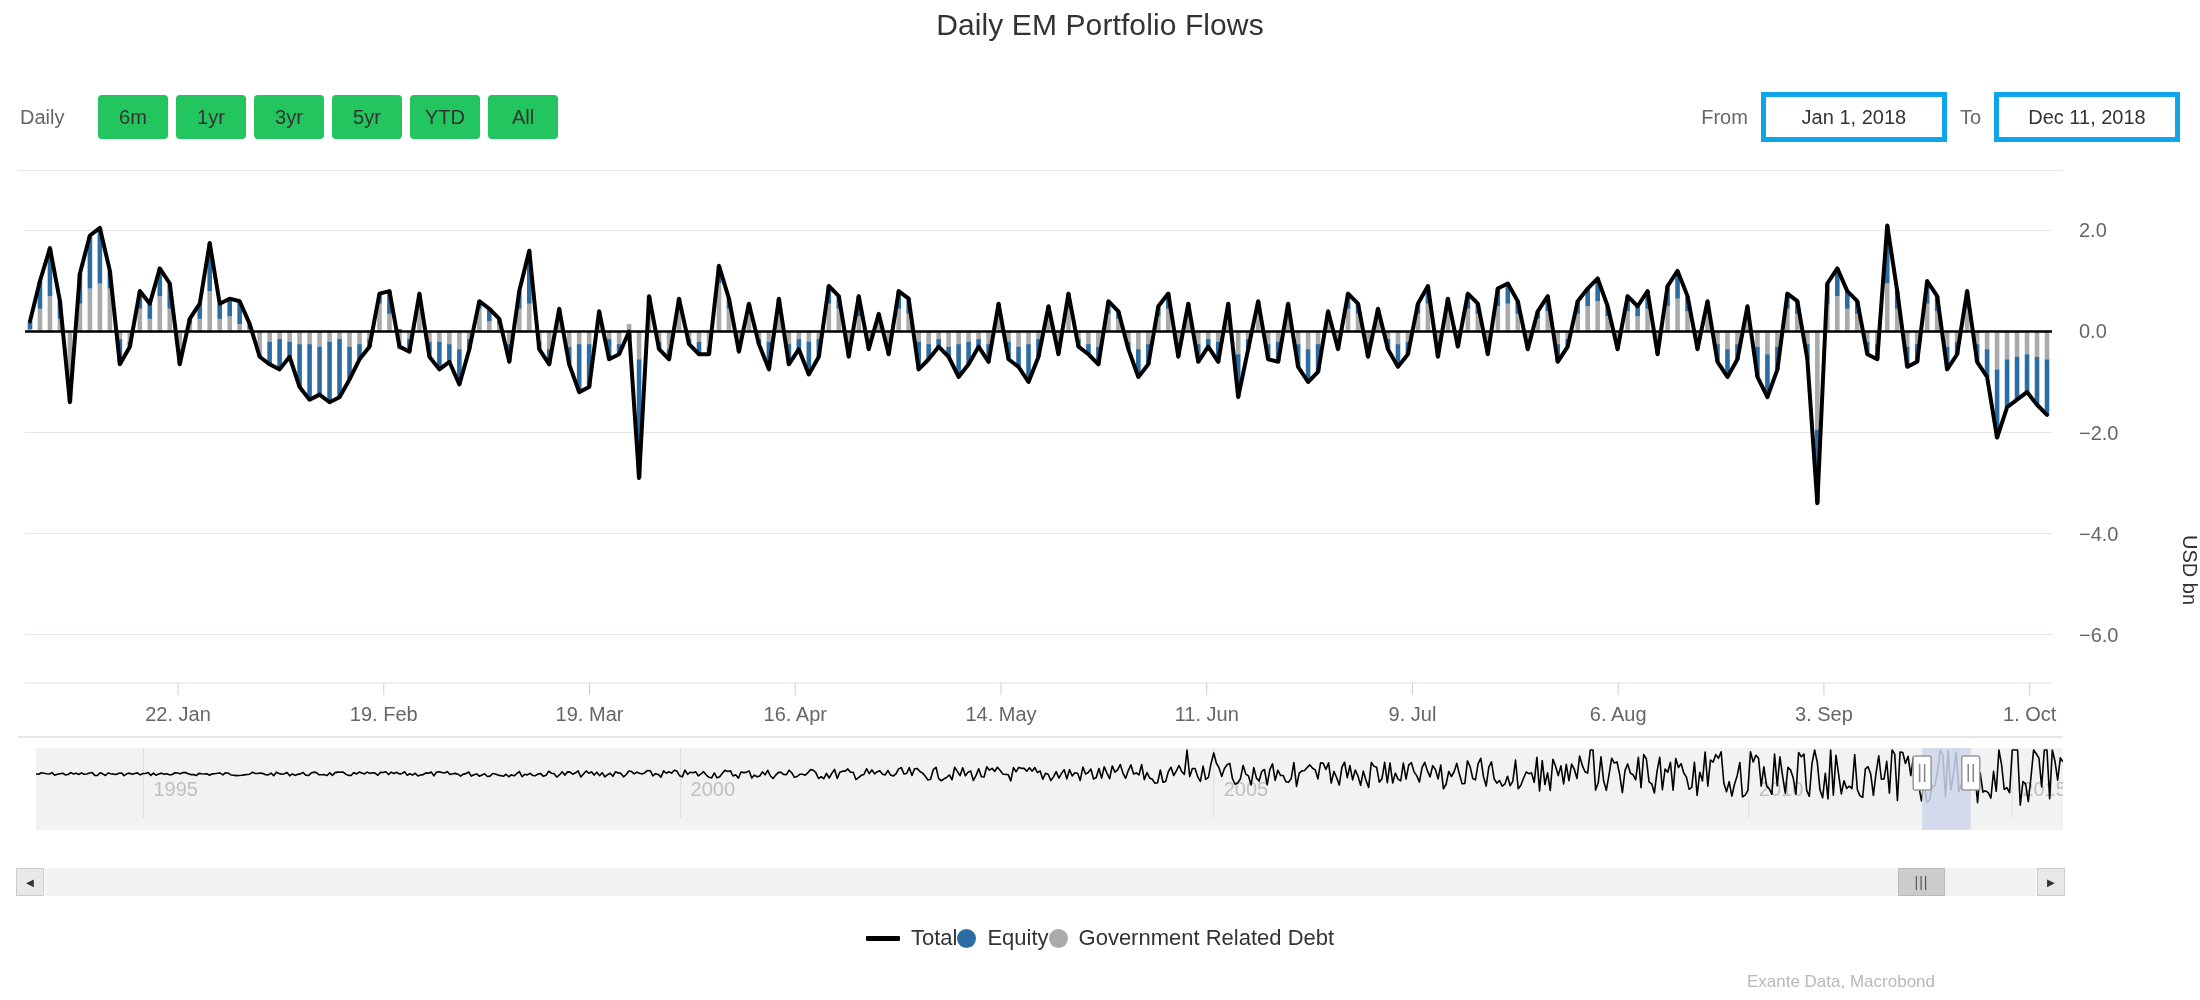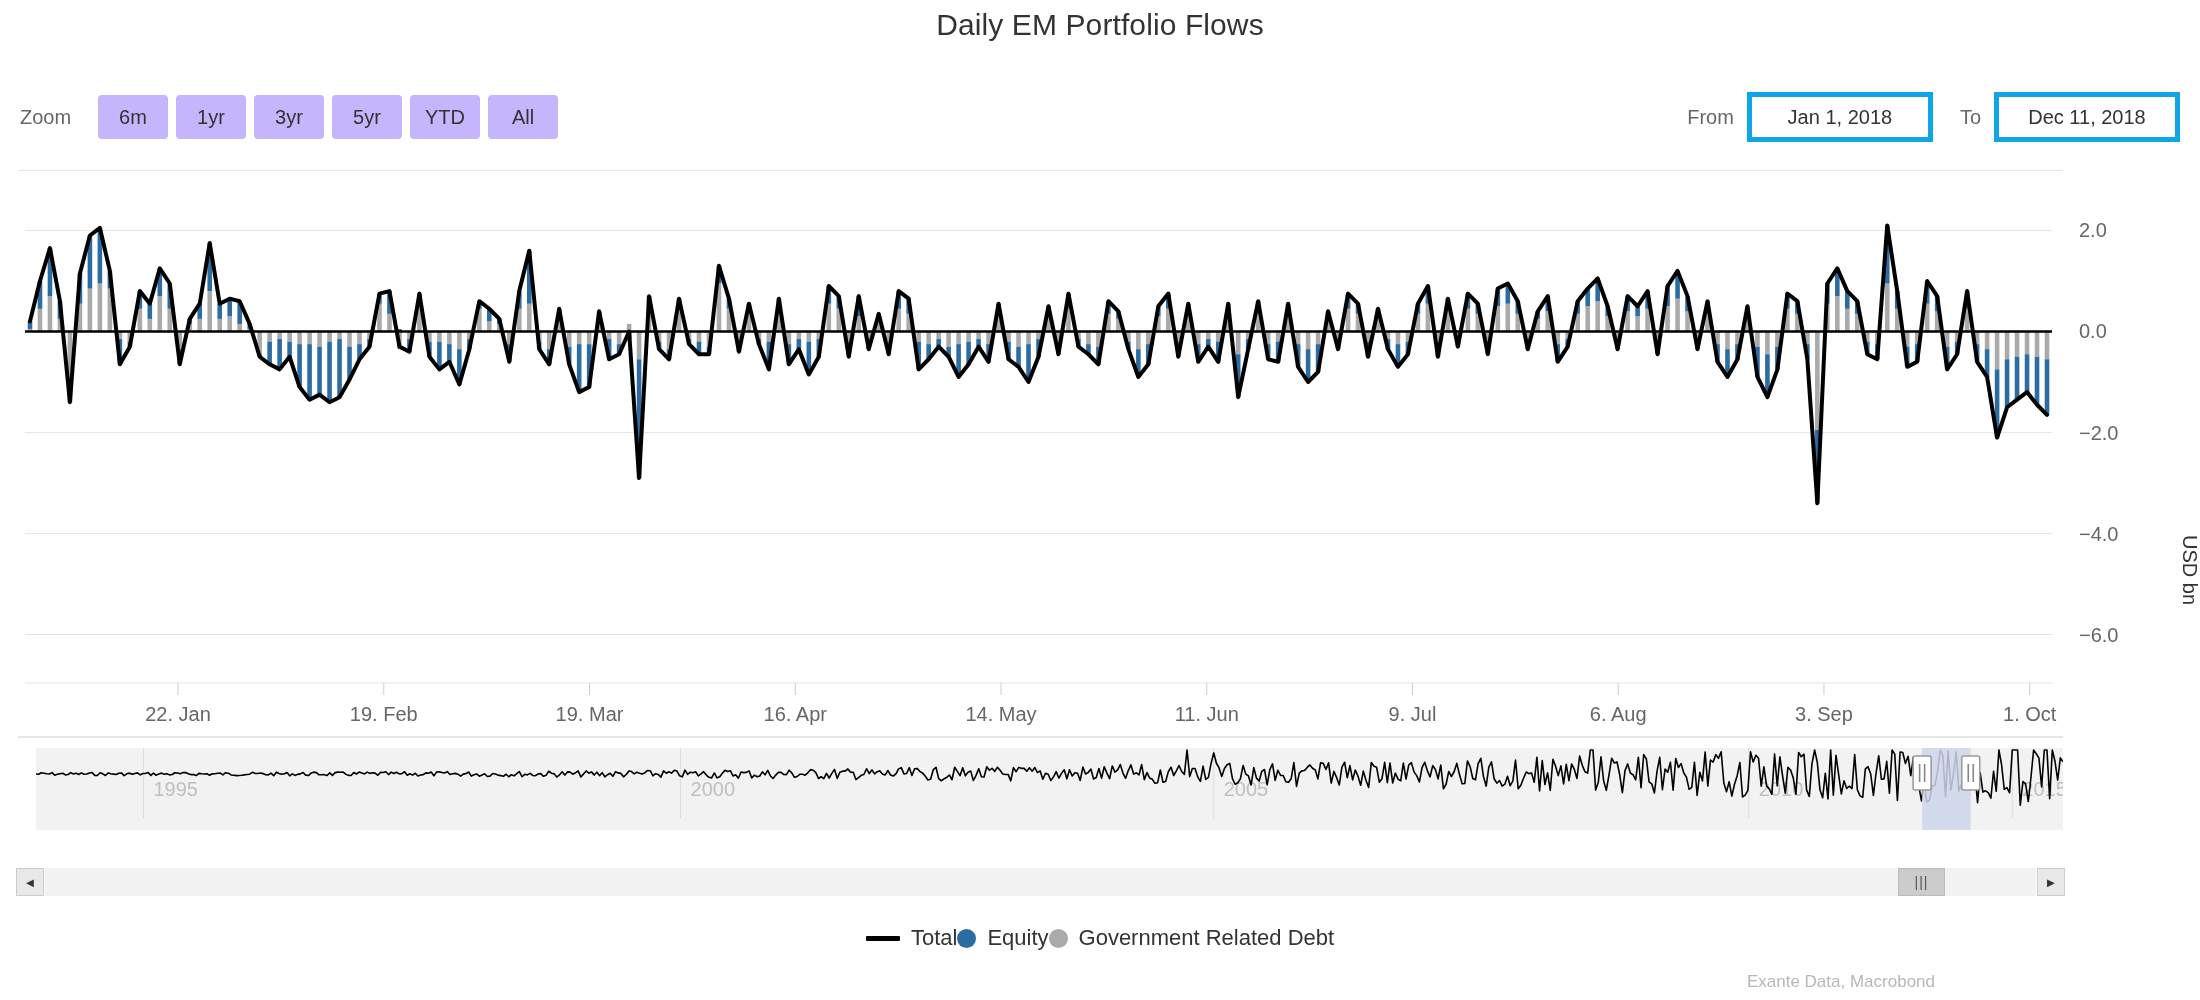--- a/index.html
+++ b/index.html
@@ -20,31 +20,31 @@
   }
 
   
   .rangesel { position: absolute; left: 0; top: 95px; width: 2200px; height: 46px; }
   .zoom-label {
     position: absolute; left: 20px; top: 11px;
     font-size: 20px; color: #666666;
   }
   .zoom-buttons { position: absolute; left: 98px; top: 0px; display: flex; gap: 8px; }
   .zbtn {
-    background: #c4b5fd; border: none; border-radius: 4px;
+    background: #22c55e; border: none; border-radius: 4px;
     font-size: 20px; color: #333333;
     height: 44px; min-width: 46px; padding: 0 12px;
     display: flex; align-items: center; justify-content: center;
     font-family: "Liberation Sans", sans-serif; cursor: pointer;
   }
   .range-inputs {
     position: absolute; right: 20px; top: 0px;
     display: flex; align-items: center; gap: 13px; height: 44px;
   }
-  .ri-label { font-size: 20px; color: #666666; margin-left: 14px; }
+  .ri-label { font-size: 20px; color: #666666; }
   .ri-box {
     border: 5px solid #0ea5e9; background: #ffffff;
     height: 40px; padding: 0 18px; min-width: 140px;
     display: flex; align-items: center; justify-content: center;
     font-size: 20px; color: #333333; cursor: text;
   }
 
   
   .top-divider {
     position: absolute; left: 18px; top: 170px;
@@ -109,21 +109,21 @@
   }
 </style>
 </head>
 <body>
 
 <div id="root">
 
   <div class="chart-title">Daily EM Portfolio Flows</div>
 
   <div class="rangesel">
-    <div class="zoom-label">Zoom</div>
+    <div class="zoom-label">Daily</div>
     <div class="zoom-buttons" id="zoom-buttons">
         <div class="zbtn">6m</div>
         <div class="zbtn">1yr</div>
         <div class="zbtn">3yr</div>
         <div class="zbtn">5yr</div>
         <div class="zbtn">YTD</div>
         <div class="zbtn">All</div>
       </div>
 
     <div class="range-inputs">

